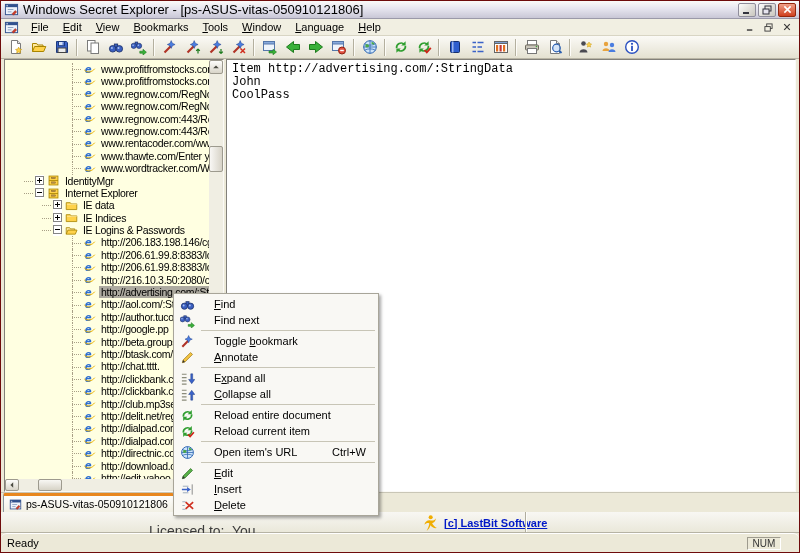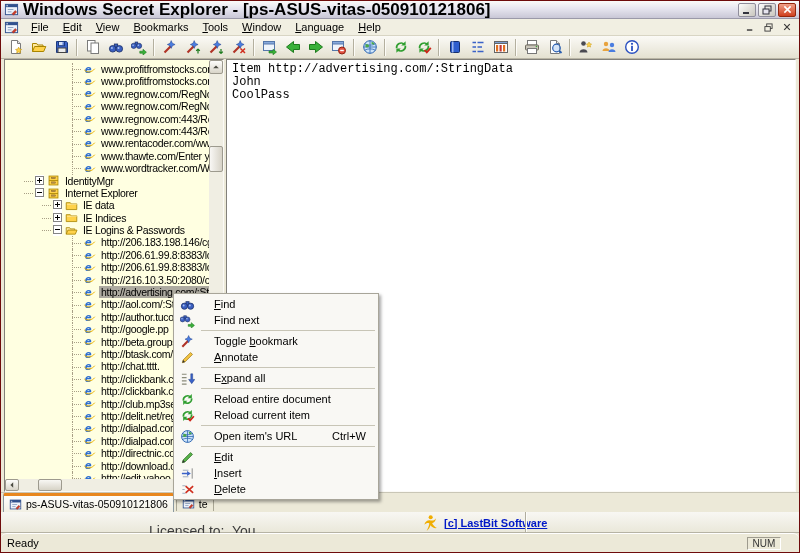--- a/index.html
+++ b/index.html
@@ -4,21 +4,21 @@
 <style>
   html,body{margin:0;padding:0;}
   body{width:800px;height:553px;font-family:"Liberation Sans",sans-serif;font-size:11px;color:#000;background:#fff;}
   .window{position:relative;width:798px;height:551px;border:1px solid #6e0b0b;background:#ece9d8;overflow:hidden;}
 
   
   .titlebar{position:absolute;left:0;top:0;width:100%;height:18px;
     background:linear-gradient(#fbfbf9 0%,#e6e5ef 45%,#c9c7d6 100%);
     border-bottom:1px solid #9b99a9;display:flex;align-items:center;box-sizing:border-box;padding-left:3px;}
   .titlebar .ticon{width:15px;height:15px;margin-right:4px;flex:0 0 auto;}
-  .title-text{font-weight:bold;font-size:17px;white-space:nowrap;}
+  .title-text{font-weight:normal;font-size:13px;white-space:nowrap;}
   .caption-btns{margin-left:auto;display:flex;gap:2px;padding-right:3px;}
   .cap-btn{width:18px;height:14px;border-radius:2px;border:1px solid #8f8d9b;box-sizing:border-box;
     background:linear-gradient(135deg,#fdfdfc,#c9c6be);display:flex;align-items:center;justify-content:center;color:#33333e;}
   .cap-btn.close{background:linear-gradient(#f0a088,#cf3f1e);border-color:#93270d;color:#fff;}
 
   
   .menubar{position:absolute;left:0;top:18px;width:100%;height:17px;background:#f1efe2;border-bottom:1px solid #d8d5c4;
     display:flex;align-items:center;box-sizing:border-box;padding-left:2px;}
   .menubar .mico{width:15px;height:15px;margin:0 5px 0 1px;flex:0 0 auto;}
   .menu-item{padding:1px 7px;white-space:nowrap;}
@@ -891,20 +891,29 @@
       <div class="menusep"></div>
       <div class="menuitem">
         <span class="icn">
           <svg width="15" height="15" viewBox="0 0 16 16">
             <path d="M2 3.5h5M2 7h5M2 10.5h5M2 14h5" stroke="#8a8a7a" stroke-width="1.2"></path>
             <path d="M11.5 3v6h-2.3l3.3 4.5L15.8 9h-2.3V3z" fill="#3a62c8" stroke="#1c3a80" stroke-width=".5"></path>
           </svg>
         </span>
         <span class="lbl">E<u>x</u>pand all</span>
       </div>
+      <div class="menuitem">
+        <span class="icn">
+          <svg width="15" height="15" viewBox="0 0 16 16">
+            <path d="M2 3.5h5M2 7h5M2 10.5h5M2 14h5" stroke="#8a8a7a" stroke-width="1.2"></path>
+            <path d="M11.5 14V8h-2.3l3.3-4.5L15.8 8h-2.3v6z" fill="#3a62c8" stroke="#1c3a80" stroke-width=".5"></path>
+          </svg>
+        </span>
+        <span class="lbl"><u>C</u>ollapse all</span>
+      </div>
       <div class="menusep"></div>
       <div class="menuitem">
         <span class="icn">
           <svg width="15" height="15" viewBox="0 0 16 16">
             <path d="M3.6 9.2a4.6 4.6 0 0 1 7.8-3.8" fill="none" stroke="#2f9e2f" stroke-width="1.7"></path>
             <path d="M12.6 2.2v4.4H8.2z" fill="#2f9e2f"></path>
             <path d="M12.4 6.8a4.6 4.6 0 0 1-7.8 3.8" fill="none" stroke="#2f9e2f" stroke-width="1.7"></path>
             <path d="M3.4 13.8V9.4h4.4z" fill="#2f9e2f"></path>
           </svg>
         </span>

